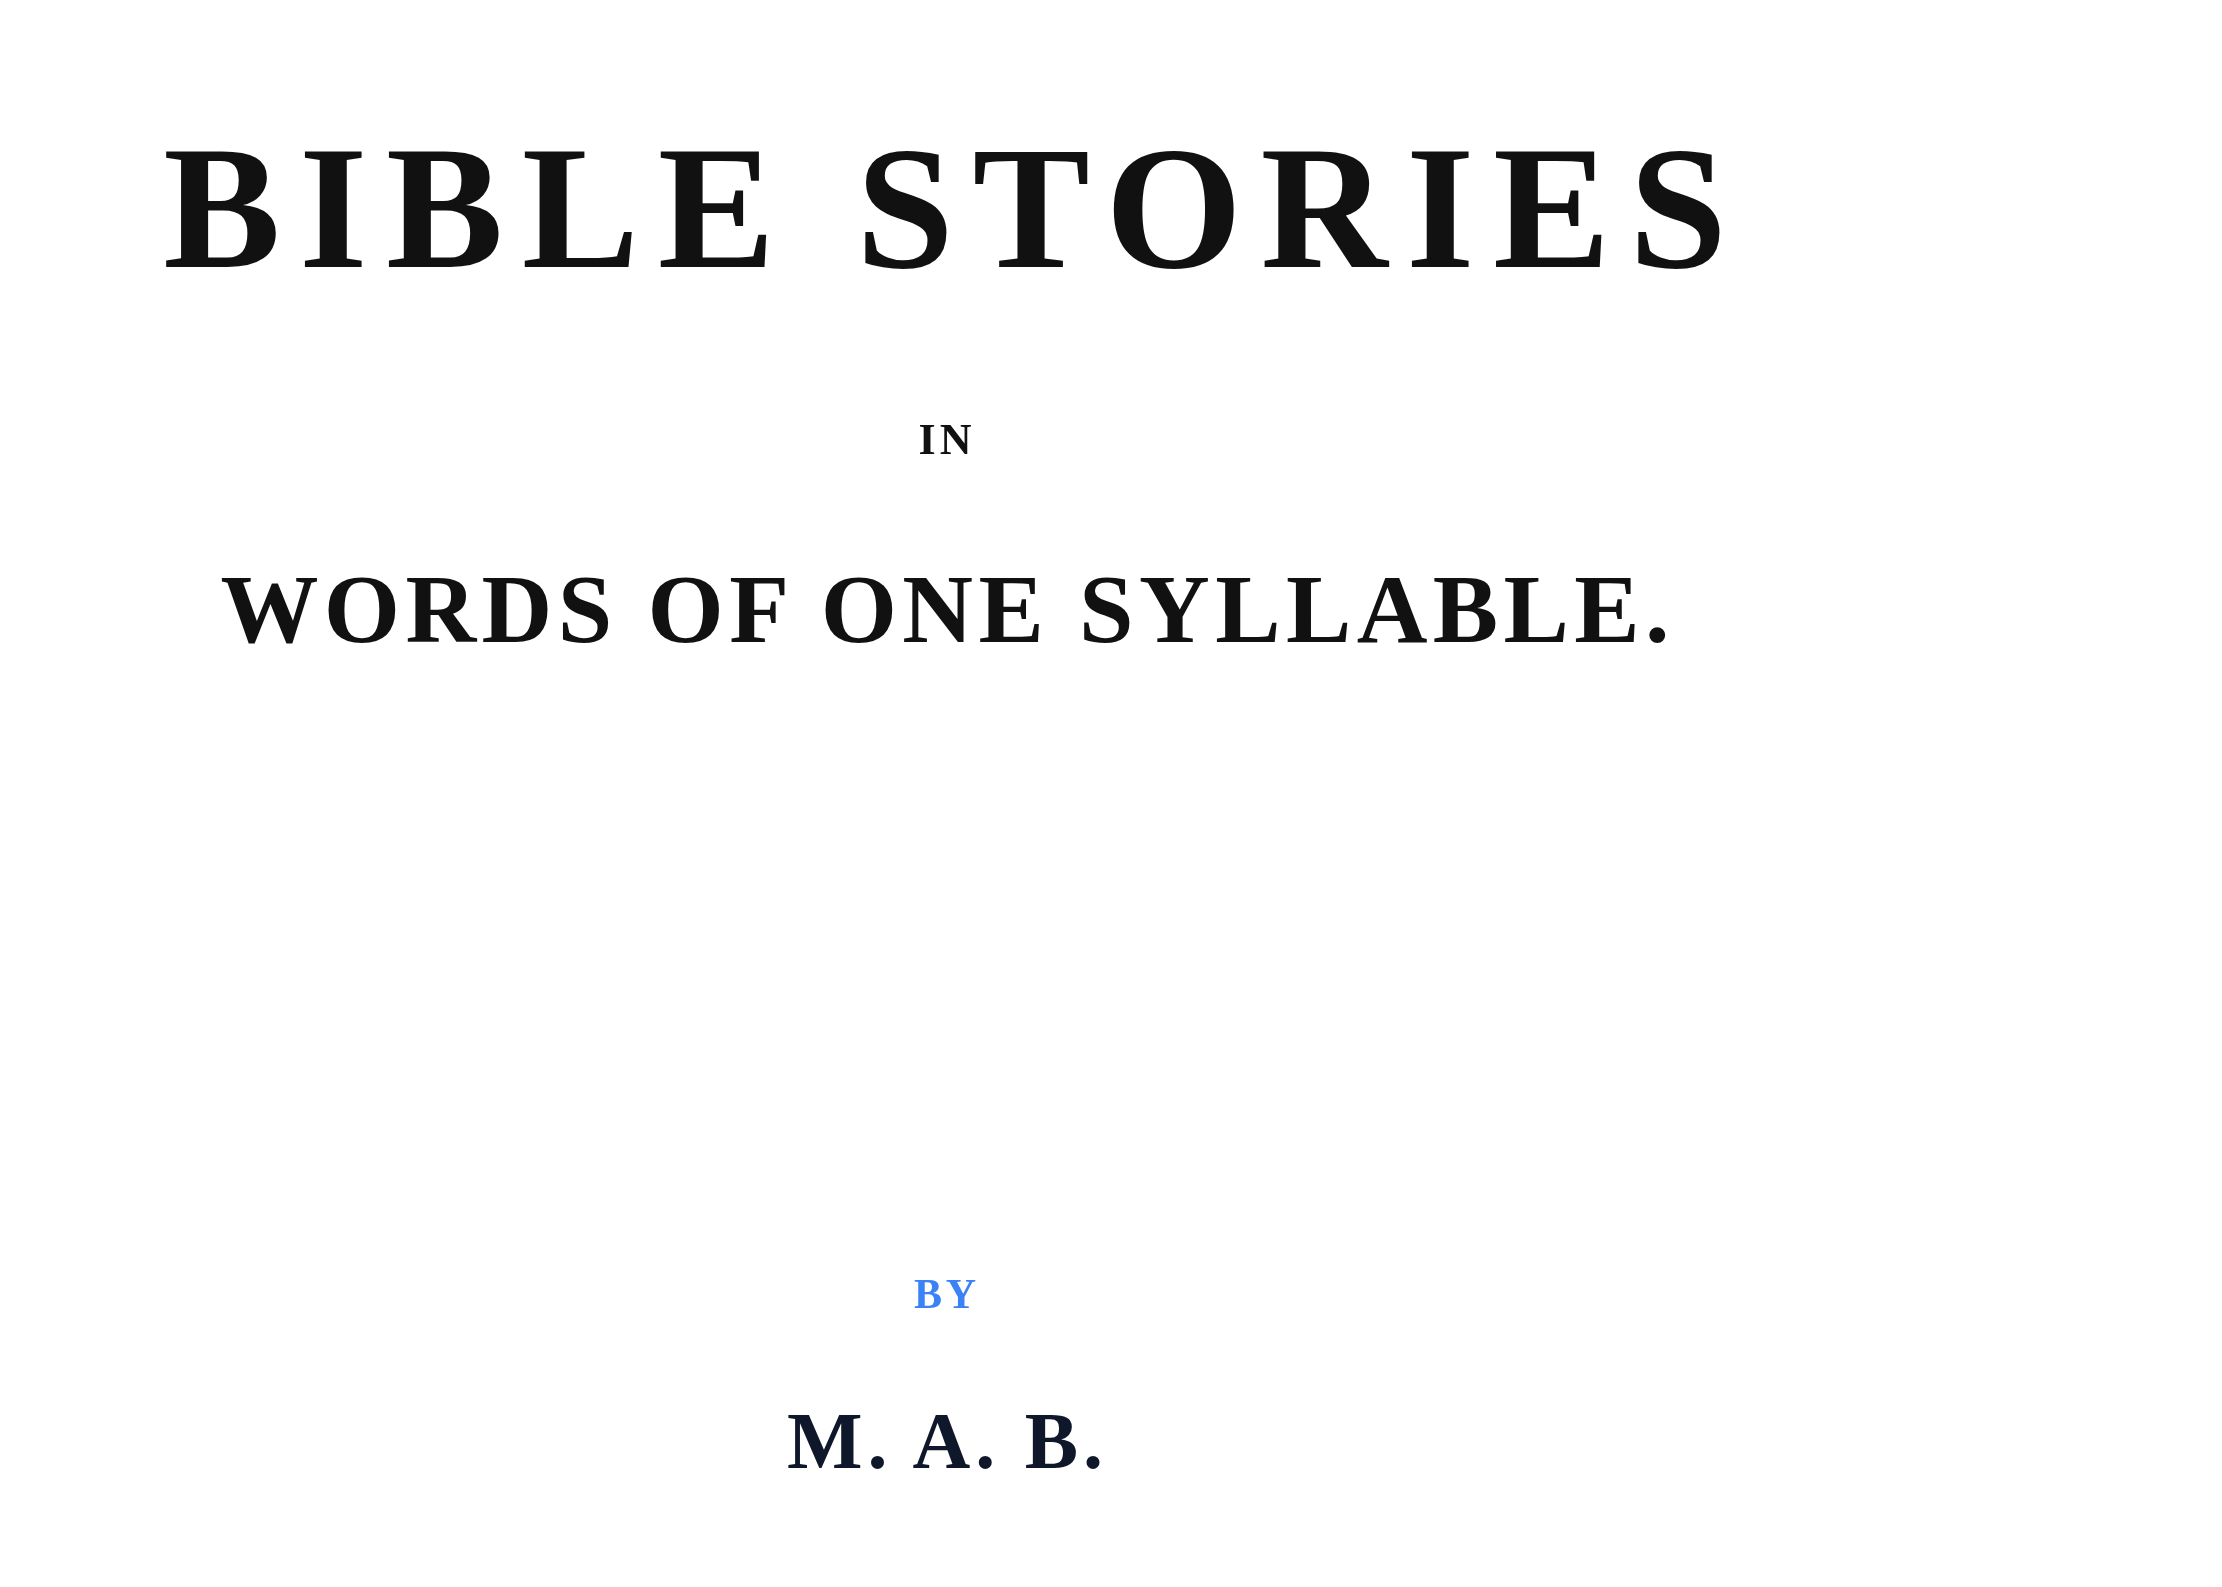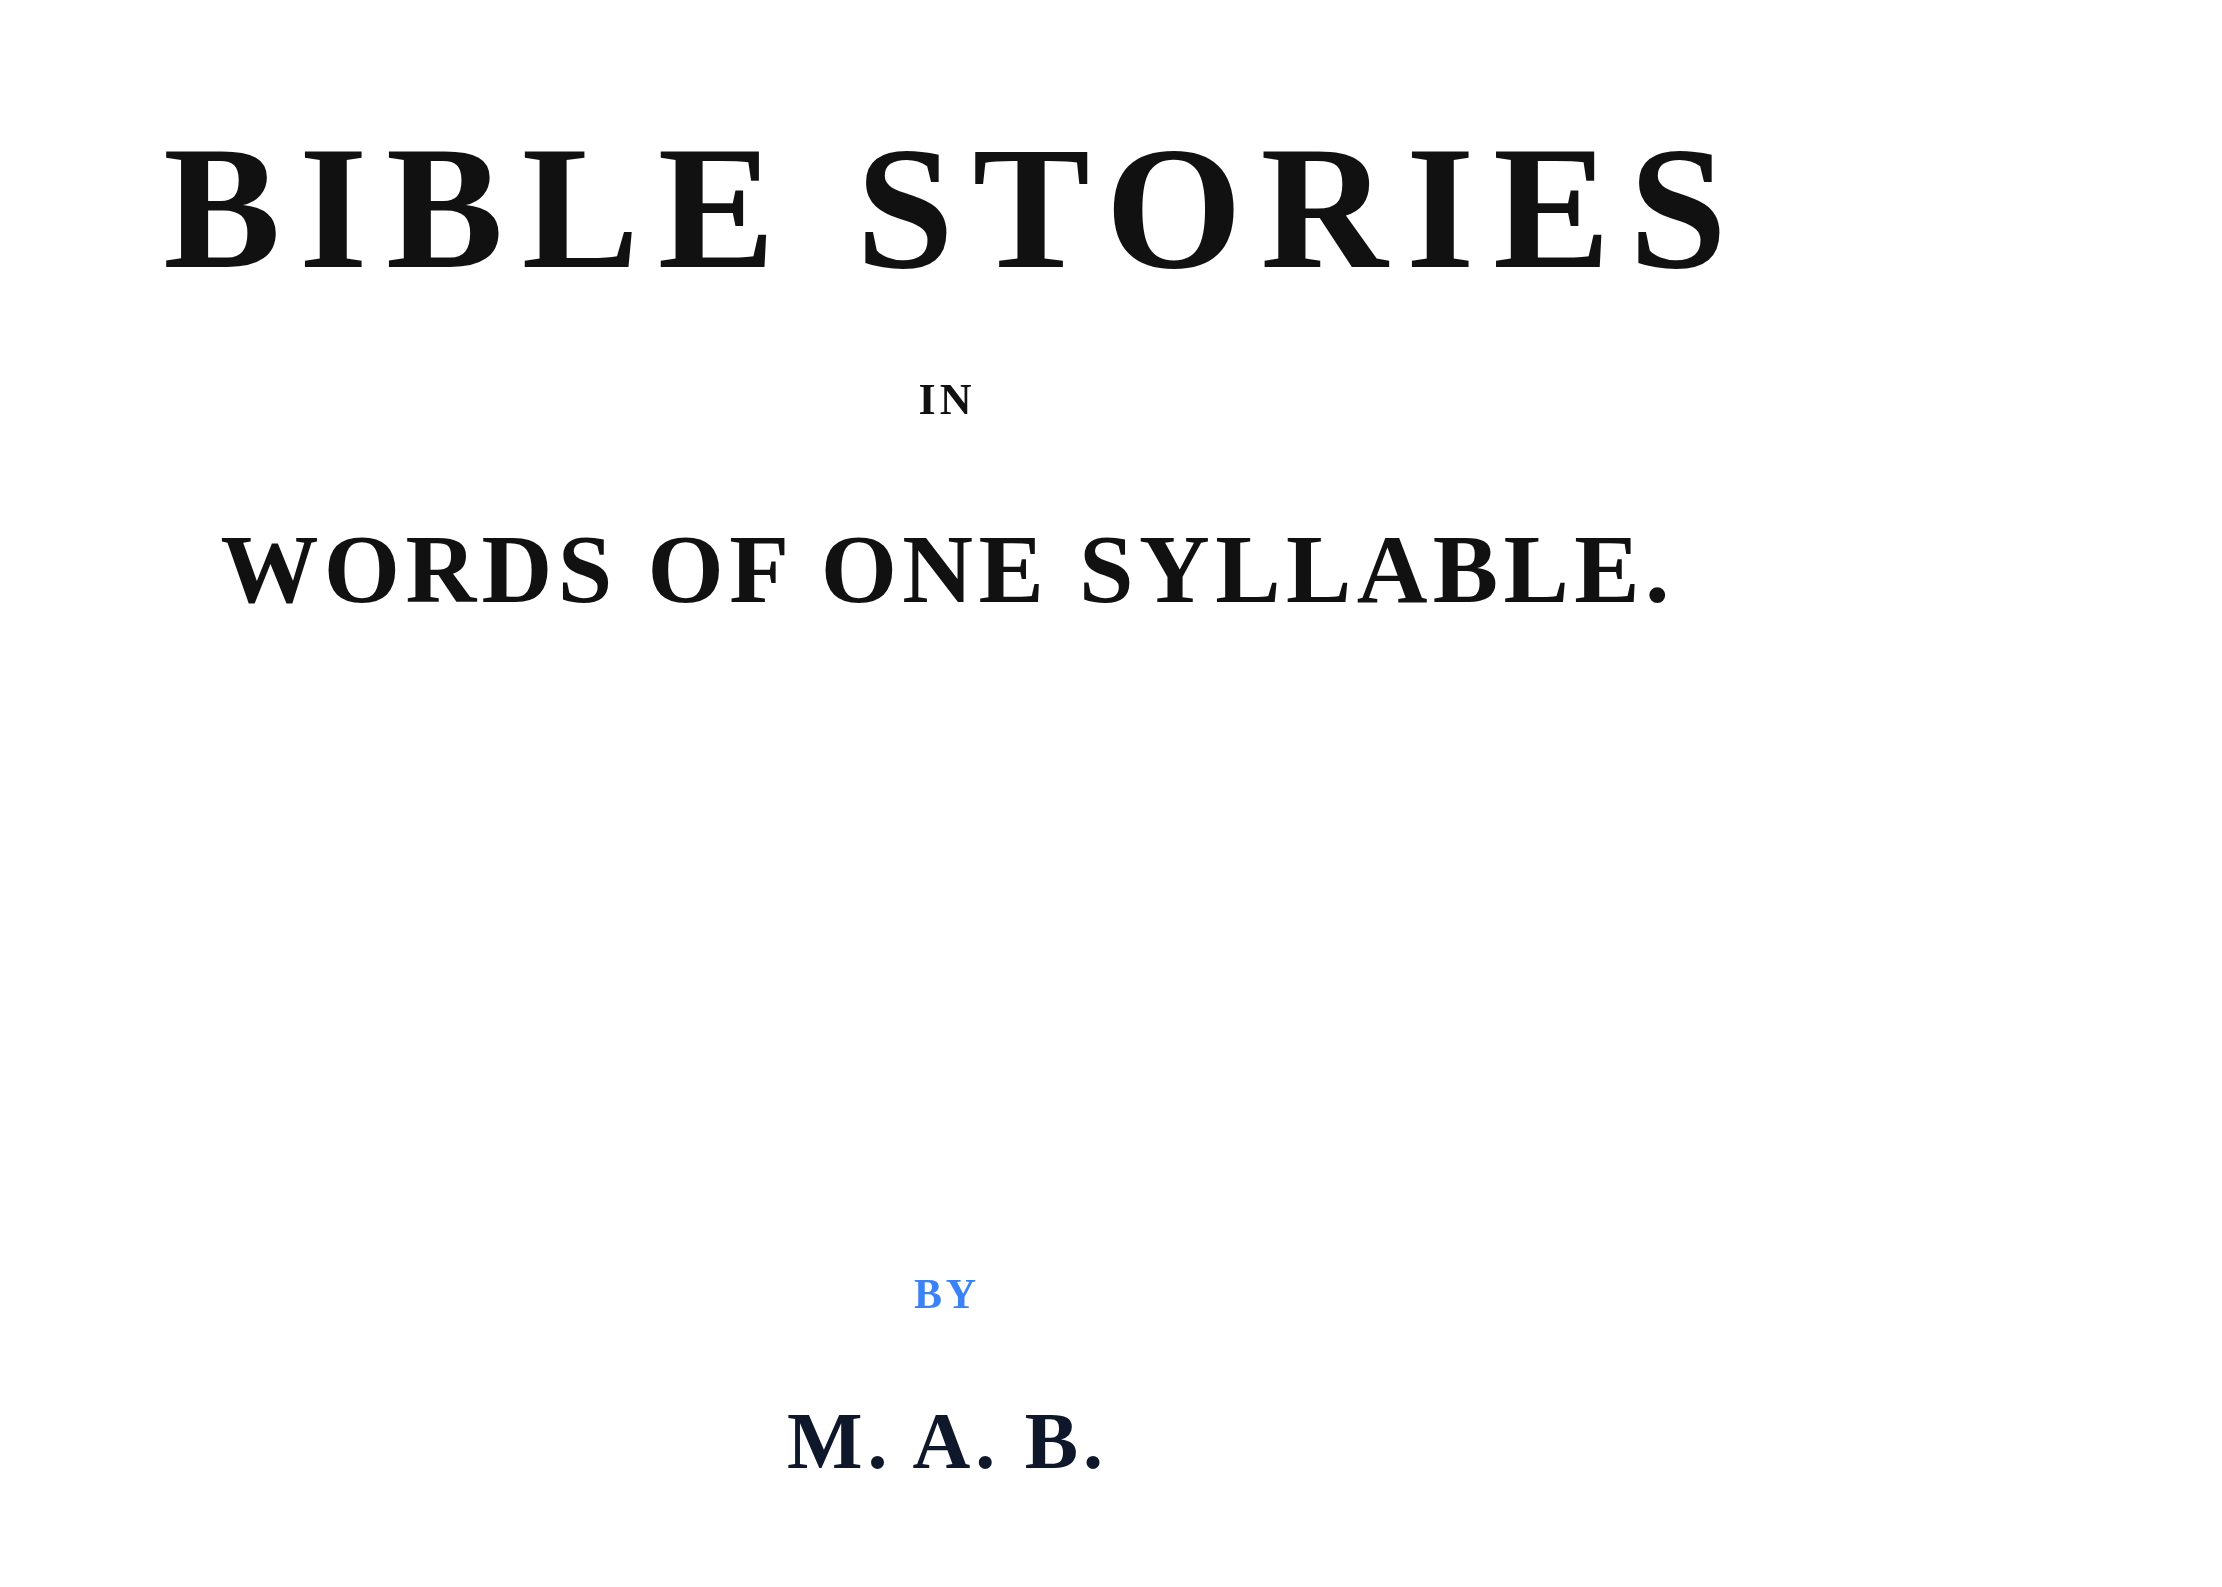--- a/index.html
+++ b/index.html
@@ -36,21 +36,21 @@
     font-size: 176px;
     line-height: 1.0;
     letter-spacing: 0.105em;
     text-indent: 0.105em;
     color: #111111;
     white-space: nowrap;
     -webkit-font-smoothing: antialiased;
   }
 
   .word-in {
-    margin-top: 78px;
+    margin-top: 118px;
     font-family: "Liberation Serif", "DejaVu Serif", serif;
     font-weight: 700;
     font-size: 44px;
     letter-spacing: 0.09em;
     text-indent: 0.09em;
     color: #111111;
   }
 
   .subtitle {
     margin-top: 88px;

